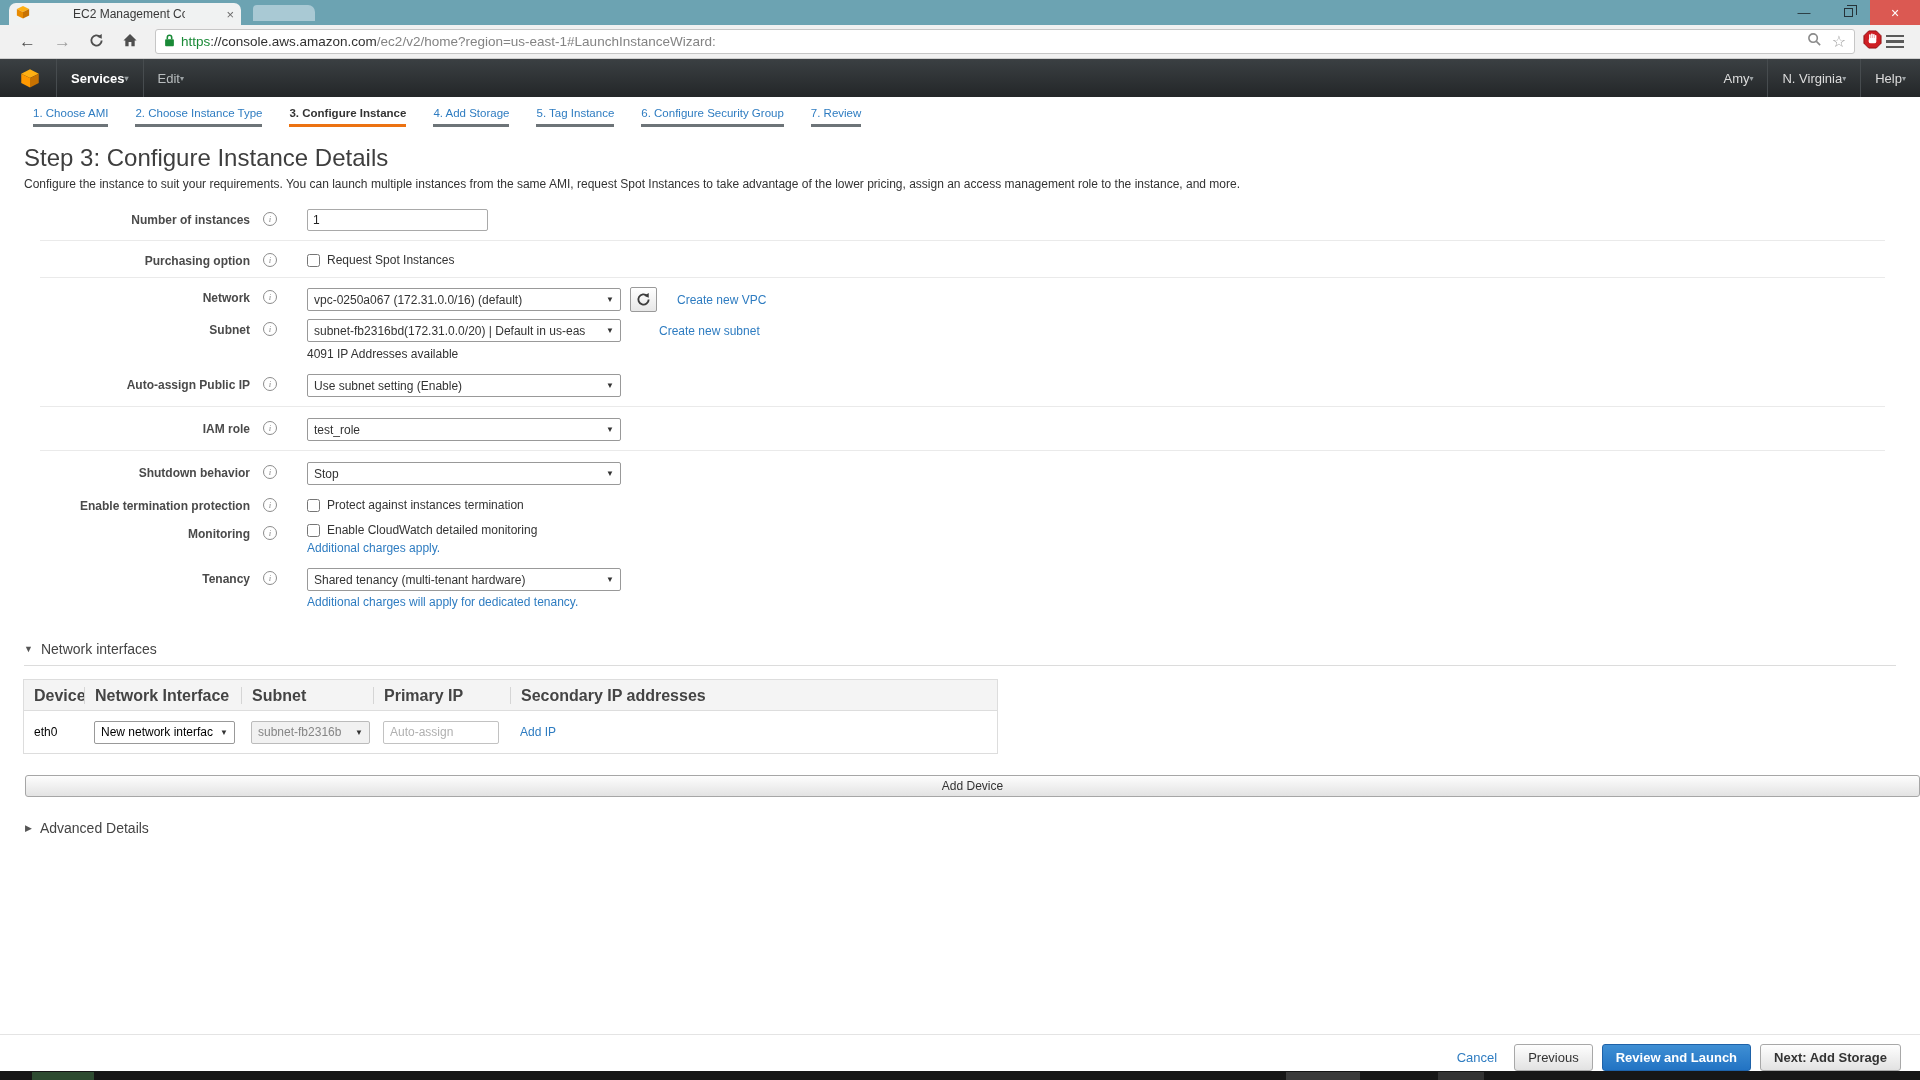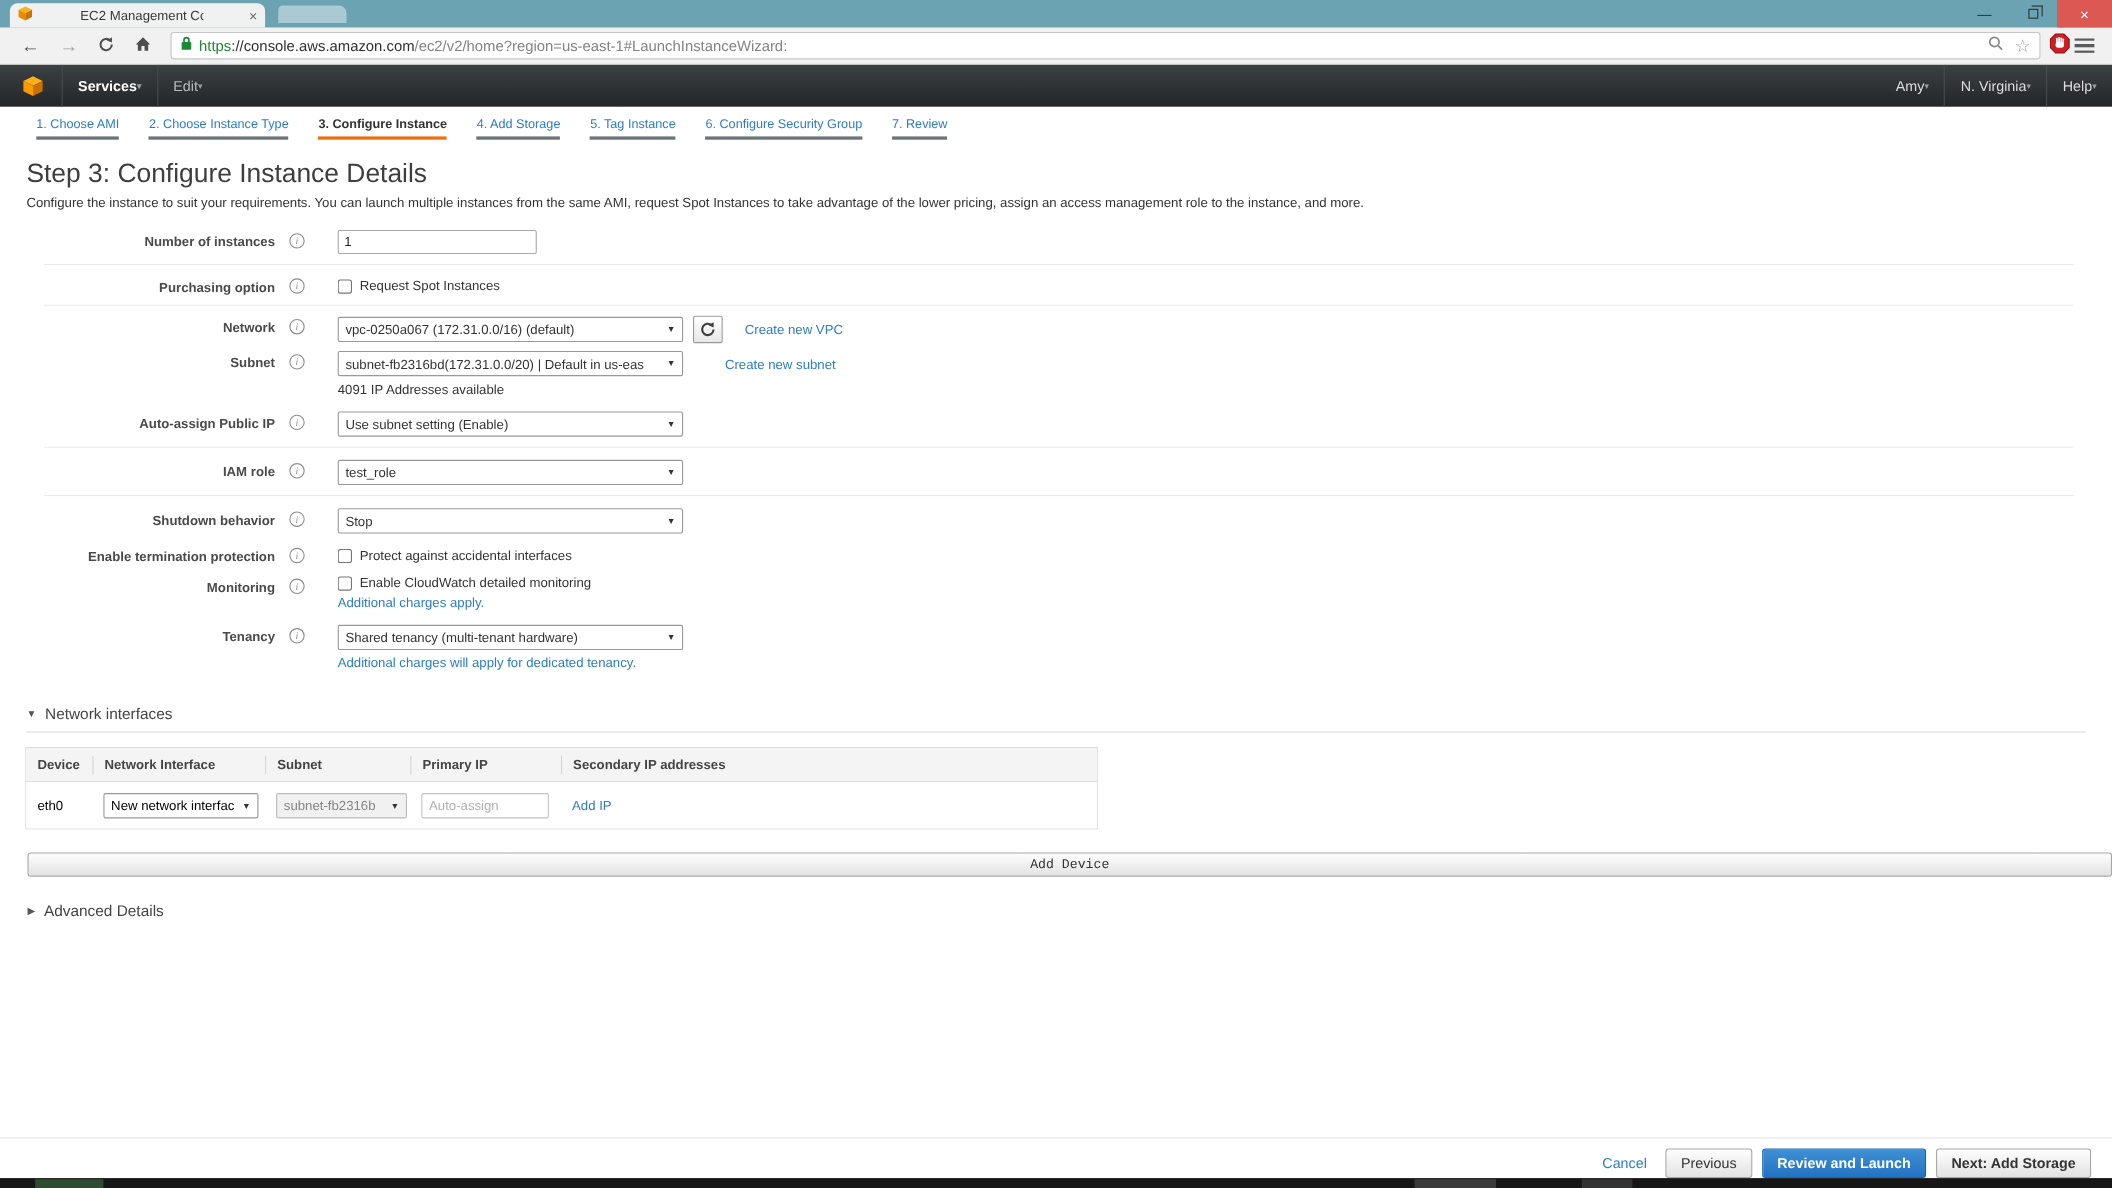--- a/index.html
+++ b/index.html
@@ -72,32 +72,32 @@
   .bluelink { color:#2e7cc1; font-size:12px; cursor:pointer; }
   .refresh-btn { width:27px; height:25px; margin-left:9px; border:1px solid #9a9a9a; border-radius:2px;
                  background:linear-gradient(#fff,#e7e7e7); display:flex; align-items:center; justify-content:center; cursor:pointer; }
   .note { margin-top:5px; color:#333; }
   .sub-link { margin-top:4px; }
 
   
   .sec-head { margin:27px 24px 0 24px; border-bottom:1px solid #dcdcdc; padding-bottom:8px; font-size:14px; color:#444; display:flex; align-items:center; }
   .tri { font-size:9px; color:#555; margin-right:8px; }
   .ni-table { margin:13px 0 0 23px; width:975px; border:1px solid #ddd; }
-  .ni-head { display:flex; background:#f4f4f4; border-bottom:1px solid #ddd; height:31px; align-items:center; font-weight:bold; color:#444; font-size:12px; }
+  .ni-head { display:flex; background:#f4f4f4; border-bottom:1px solid #ddd; height:31px; align-items:center; font-weight:bold; color:#444; font-size:16px; }
   .ni-head > div { padding-left:10px; border-left:1px solid #d5d5d5; height:17px; line-height:17px; }
   .ni-head > div:first-child { border-left:none; }
   .ni-row { display:flex; align-items:center; height:42px; font-size:12px; background:#fff; }
   .ni-row > div { padding-left:10px; }
   .c1 { width:60px; } .c2 { width:157px; } .c3 { width:132px; } .c4 { width:137px; } .c5 { flex:1; }
   .sel.small { width:141px; height:23px; }
   .sel.disabled { width:119px; background:#f1f1f1; border-color:#bbb; color:#858585; }
   .ip-input { width:116px; height:23px; border:1px solid #c2c2c2; border-radius:2px; padding:0 6px; font-size:12px; font-family:inherit; color:#be185d; }
   .ip-input::placeholder { color:#b0b0b0; }
   .btn-gray { border:1px solid #a6a6a6; border-radius:3px; background:linear-gradient(#fdfdfd,#e3e3e3); color:#333; font-size:12px; padding:3px 9px; font-family:inherit; cursor:pointer; }
-  .add-device { margin:21px 0 0 25px;font-family:Liberation Mono, monospace; }
+  .add-device { margin:21px 0 0 25px; }
   .adv { margin:23px 0 0 25px; font-size:14px; color:#444; display:flex; align-items:center; }
 
   
   .bottom-block { margin-top:auto; flex:none; }
   .actions-sep { border-top:1px solid #e4e4e4; }
   .actions { display:flex; justify-content:flex-end; align-items:center; padding:9px 19px 0 0; gap:9px; }
   .actions .bluelink { font-size:13px; margin-right:8px; }
   .btn { height:27px; padding:0 13px; border-radius:3px; font-size:13px; border:1px solid #a8a8a8;
          background:linear-gradient(#fefefe,#e2e2e2); color:#333; font-family:inherit; cursor:pointer; }
   .btn.bold { font-weight:bold; }
@@ -323,21 +323,21 @@
           <span class="arr">▼</span>
         </div>
     </div>
   </div>
 
   <div class="frow">
     <div class="flabel">Enable termination protection</div>
     <div class="ficon">i</div>
     <div class="fctl cbrow">
       <input type="checkbox" style="">
-      <span>Protect against accidental interfaces</span>
+      <span>Protect against instances termination</span>
     </div>
   </div>
 
   <div class="frow">
     <div class="flabel">Monitoring</div>
     <div class="ficon">i</div>
     <div class="fctl-col">
       <div class="cbrow" style="padding-top:0">
         <input type="checkbox" style="">
         <span>Enable CloudWatch detailed monitoring</span>

